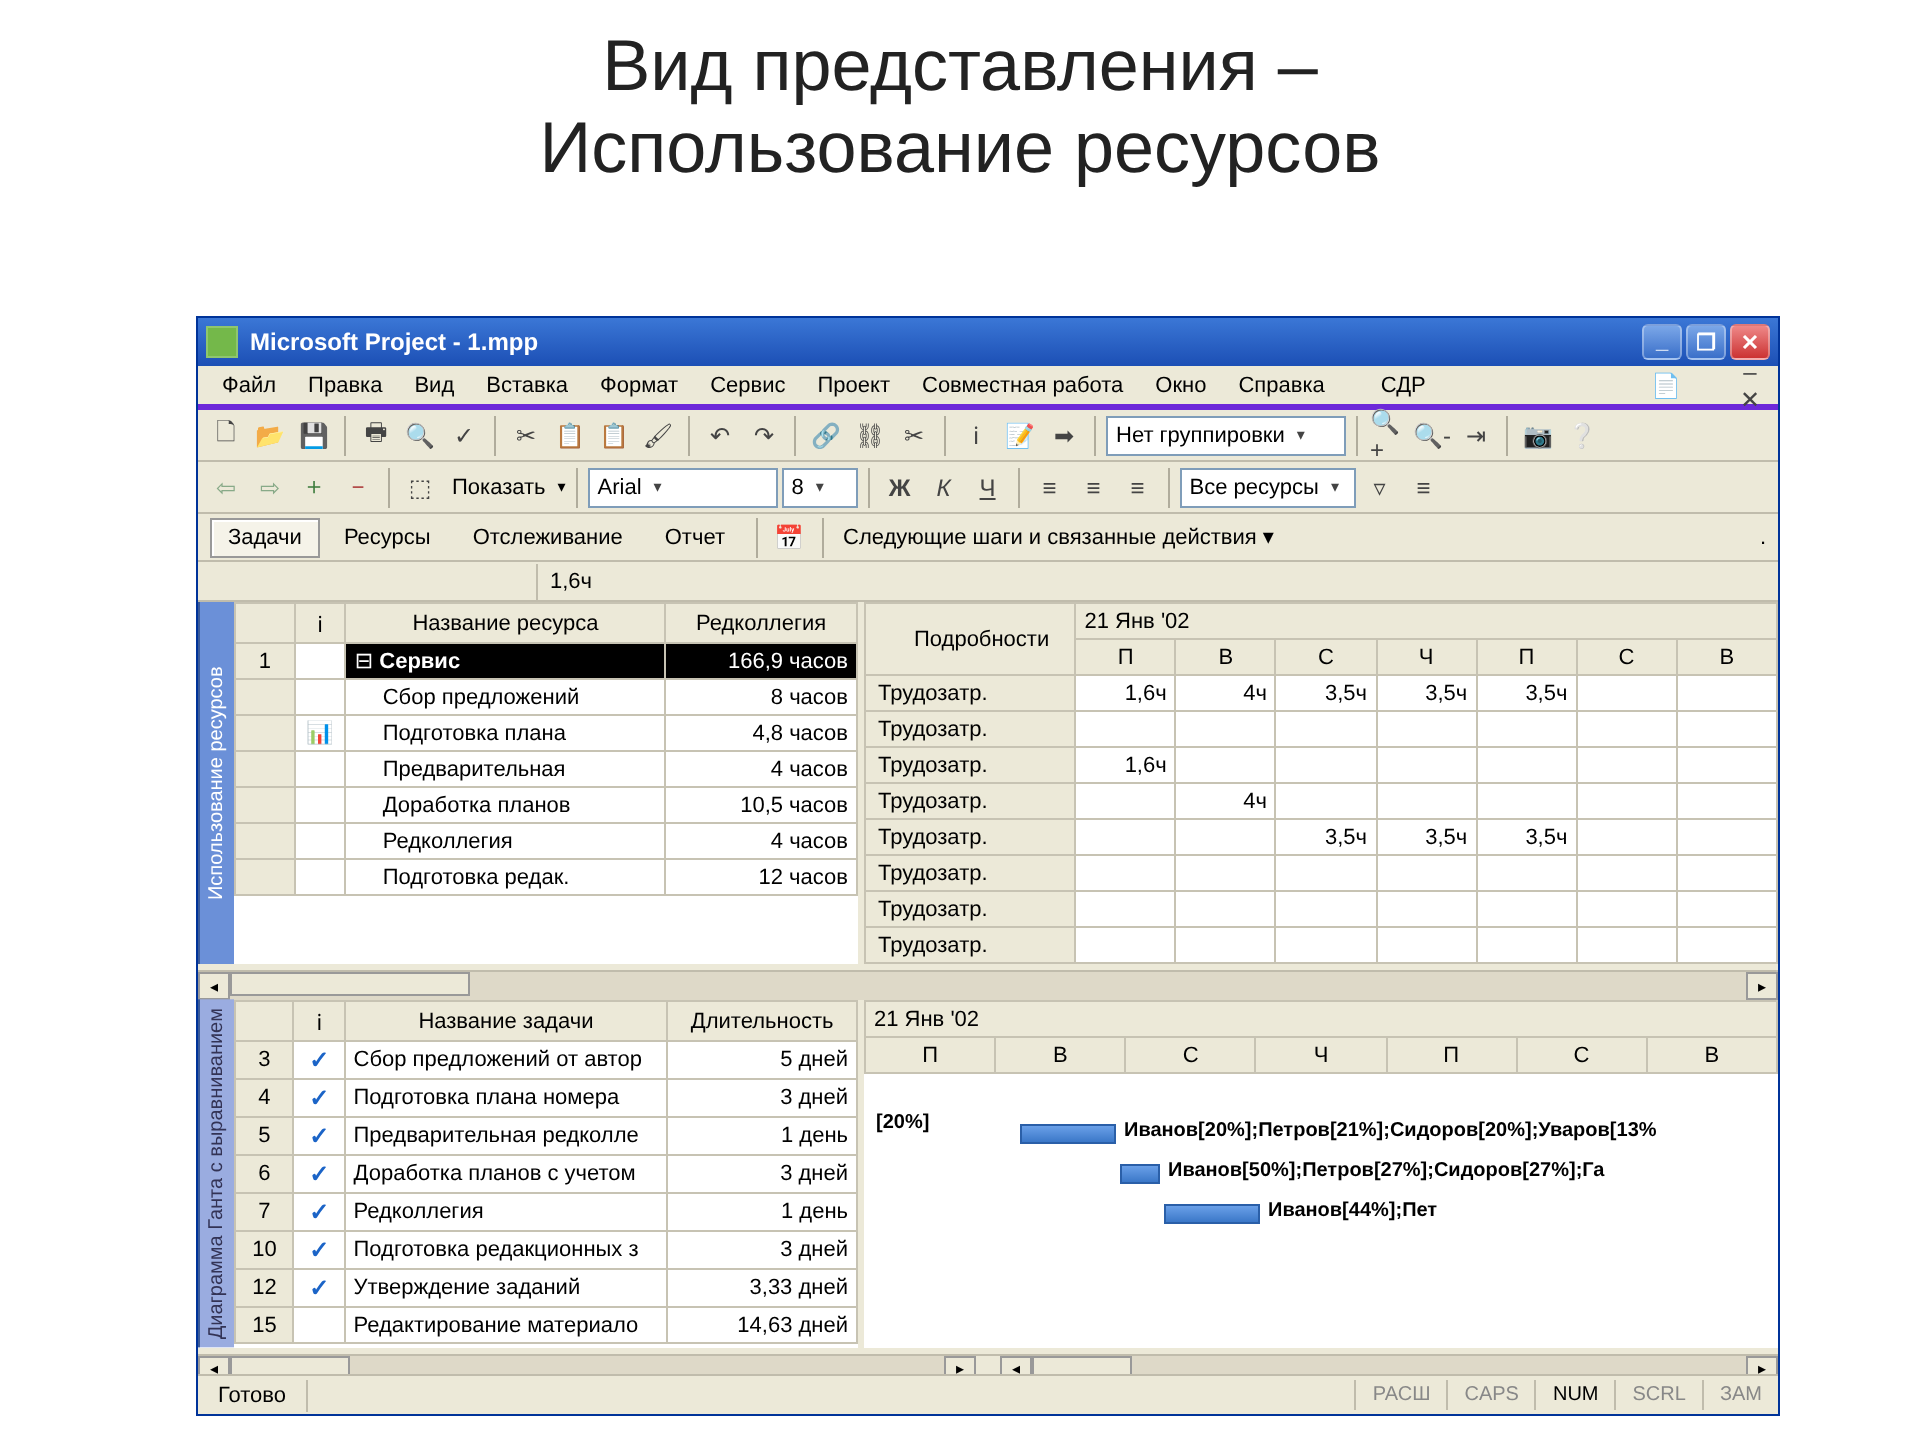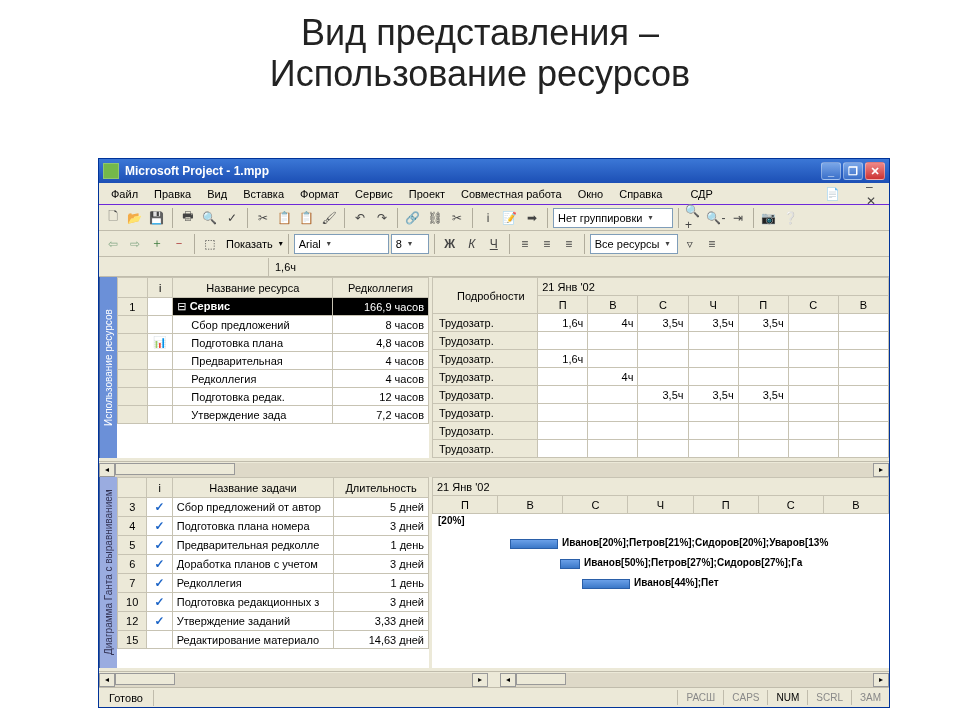--- a/index.html
+++ b/index.html
@@ -6,21 +6,21 @@
   body { font-family: Tahoma, Arial, sans-serif; font-size: 11px; background: #fff; }
   .slide { width: 960px; height: 720px; position: relative; background: #fff; }
   .slide-title { text-align: center; font-size: 36px; font-family: Arial; color: #222; padding: 12px 0 4px; font-weight: 400; line-height: 1.15; }
   .app { position: absolute; left: 98px; top: 158px; width: 792px; height: 550px; border: 1px solid #003399; background: #c4b5fd; display: flex; flex-direction: column; }
   .titlebar { height: 24px; background: linear-gradient(#3b77d6,#1c4fb5); color: #fff; display: flex; align-items: center; padding: 0 4px; font-weight: bold; }
   .titlebar .icon { width: 16px; height: 16px; background: #74b84a; margin-right: 6px; border: 1px solid #fff3; }
   .titlebar .caption { flex: 1; font-size: 12px; }
   .winbtns { display: flex; gap: 2px; }
   .winbtn { width: 20px; height: 18px; background: linear-gradient(#7ba7e8,#3a6fc9); border: 1px solid #fff5; border-radius: 3px; color: #fff; display: flex; align-items: center; justify-content: center; font-size: 11px; font-weight: bold; }
   .winbtn.close { background: linear-gradient(#e88,#c33); }
-  .menubar { height: 22px; background: #ece9d8; display: flex; align-items: center; padding: 0 4px; border-bottom: 1px solid #6d28d9; gap: 0; }
+  .menubar { height: 22px; background: #ece9d8; display: flex; align-items: center; padding: 0 4px; border-bottom: 3px solid #6d28d9; gap: 0; text-align: center; }
   .menubar .mi { padding: 2px 8px; font-size: 11px; cursor: default; }
   .menubar .right { margin-left: auto; display: flex; gap: 2px; align-items: center; }
   .toolbar { height: 26px; background: #ece9d8; border-bottom: 1px solid #c0bcac; display: flex; align-items: center; padding: 0 4px; gap: 2px; }
   .tbtn { width: 20px; height: 20px; border: 1px solid transparent; display: flex; align-items: center; justify-content: center; font-size: 12px; color: #444; }
   .tsep { width: 1px; height: 20px; background: #b0ac9c; margin: 0 3px; }
   .tcombo { height: 20px; border: 1px solid #7f9db9; background: #fff; font-size: 11px; padding: 1px 4px; display: flex; align-items: center; gap: 6px; }
   .tcombo .arr { font-size: 8px; color: #444; }
   .ttxt { font-size: 11px; padding: 0 4px; }
   .navbar { height: 24px; background: #ece9d8; border-bottom: 1px solid #c0bcac; display: flex; align-items: center; padding: 0 6px; gap: 3px; }
   .navtab { padding: 3px 8px; font-size: 11px; border: 1px solid transparent; }
@@ -172,20 +172,31 @@
       <span class="tbtn">≡</span>
       <span class="tsep"></span>
       <div class="tcombo" style="width:88px">
           <span>Все ресурсы</span>
           <span class="arr">▾</span>
         </div>
       <span class="tbtn">▿</span>
       <span class="tbtn">≡</span>
     </div>
 
+    <div class="navbar">
+      <span class="navtab sel">Задачи</span>
+      <span class="navtab">Ресурсы</span>
+      <span class="navtab">Отслеживание</span>
+      <span class="navtab">Отчет</span>
+      <span class="tsep"></span>
+      <span class="tbtn">📅</span>
+      <span class="tsep"></span>
+      <span class="ttxt"><span>Следующие шаги и связанные действия</span> ▾</span>
+      <span style="margin-left:auto">.</span>
+    </div>
 
     <div class="formulabar">
       <div class="box"></div>
       <div class="val">1,6ч</div>
     </div>
 
     <div class="workarea">
 
       <div class="pane top">
         <div class="sidetab">Использование ресурсов</div>
@@ -218,34 +229,34 @@
                 </tr>
             <tr>
                   <td class="rnum"></td>
                   <td class="icol"></td>
                   <td class="name indent1">Предварительная</td>
                   <td class="val">4 часов</td>
                 </tr>
             <tr>
                   <td class="rnum"></td>
                   <td class="icol"></td>
+                  <td class="name indent1">Доработка планов</td>
+                  <td class="val">10,5 часов</td>
+                </tr>
+            <tr>
+                  <td class="rnum"></td>
+                  <td class="icol"></td>
                   <td class="name indent1">Редколлегия</td>
                   <td class="val">4 часов</td>
                 </tr>
             <tr>
                   <td class="rnum"></td>
                   <td class="icol"></td>
                   <td class="name indent1">Подготовка редак.</td>
                   <td class="val">12 часов</td>
-                </tr>
-            <tr>
-                  <td class="rnum"></td>
-                  <td class="icol"></td>
-                  <td class="name indent1">Утверждение зада</td>
-                  <td class="val">7,2 часов</td>
                 </tr>
           </tbody>
             </table>
         </div>
         <div class="rightgrid">
           <table class="grid">
             <tbody>
                 <tr>
                   <th rowspan="2" style="width:78px;text-align:left;padding-left:24px">Подробности</th>
                   <th colspan="7" style="text-align:left;padding-left:4px">21 Янв '02</th>
@@ -423,21 +434,21 @@
                   <th style="width:50px">П</th>
                   <th style="width:50px">В</th>
                   <th style="width:50px">С</th>
                   <th style="width:50px">Ч</th>
                   <th style="width:50px">П</th>
                   <th style="width:50px">С</th>
                   <th style="width:50px">В</th>
                 </tr>
           </tbody>
             </table>
-          <div class="gprog" style="top:38px;left:6px">[20%]</div>
+          <div class="gprog" style="top:56px;left:6px">[20%]</div>
           <div class="gbar" style="top:62px;left:78px;width:48px"></div>
           <div class="gtext" style="top:60px;left:130px">Иванов[20%];Петров[21%];Сидоров[20%];Уваров[13%</div>
           <div class="gbar" style="top:82px;left:128px;width:20px"></div>
           <div class="gtext" style="top:80px;left:152px">Иванов[50%];Петров[27%];Сидоров[27%];Га</div>
           <div class="gbar" style="top:102px;left:150px;width:48px"></div>
           <div class="gtext" style="top:100px;left:202px">Иванов[44%];Пет</div>
         </div>
       </div>
       <div class="scroll-h">
           <div class="btn">◂</div>

